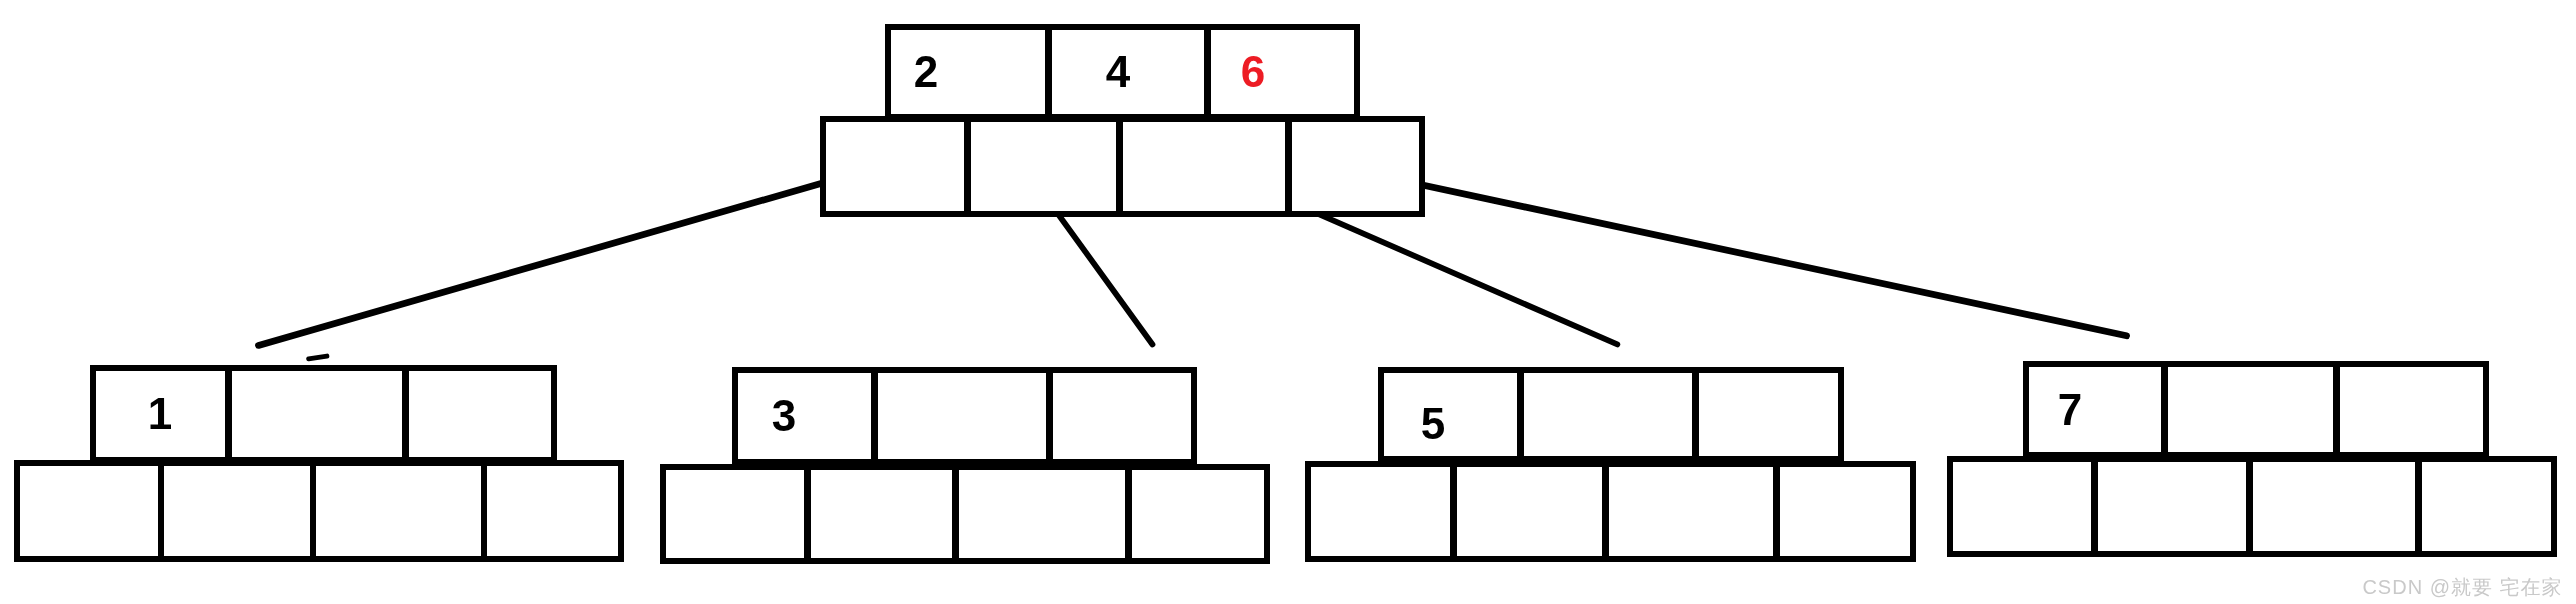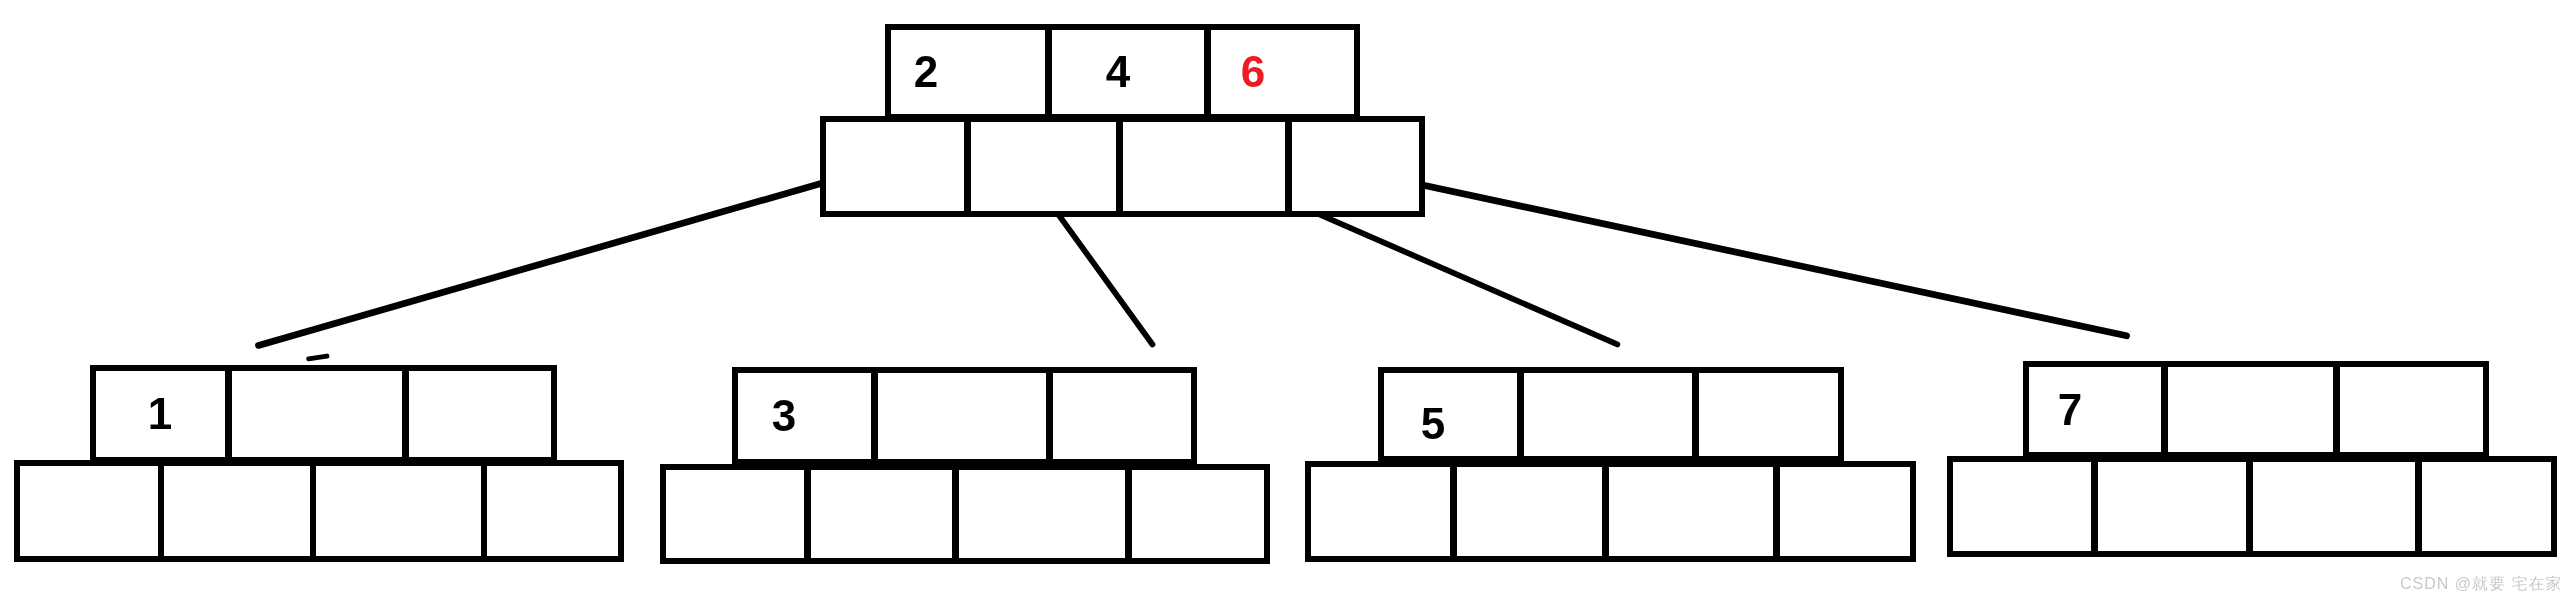--- a/index.html
+++ b/index.html
@@ -38,21 +38,21 @@
     font-weight: bold;
     color: #000000;
     line-height: 1;
     white-space: nowrap;
   }
   .edges-svg { position: absolute; left: 0; top: 0; }
   .watermark {
     position: absolute;
     right: 13.5px;
     top: 574px;
-    font-size: 16px;
+    font-size: 20px;
     letter-spacing: 1px;
     white-space: nowrap;
   }
 </style>
 </head>
 <body>
 
 <div class="canvas">
 
   <svg class="edges-svg" width="2576" height="605" viewBox="0 0 2671 627">

